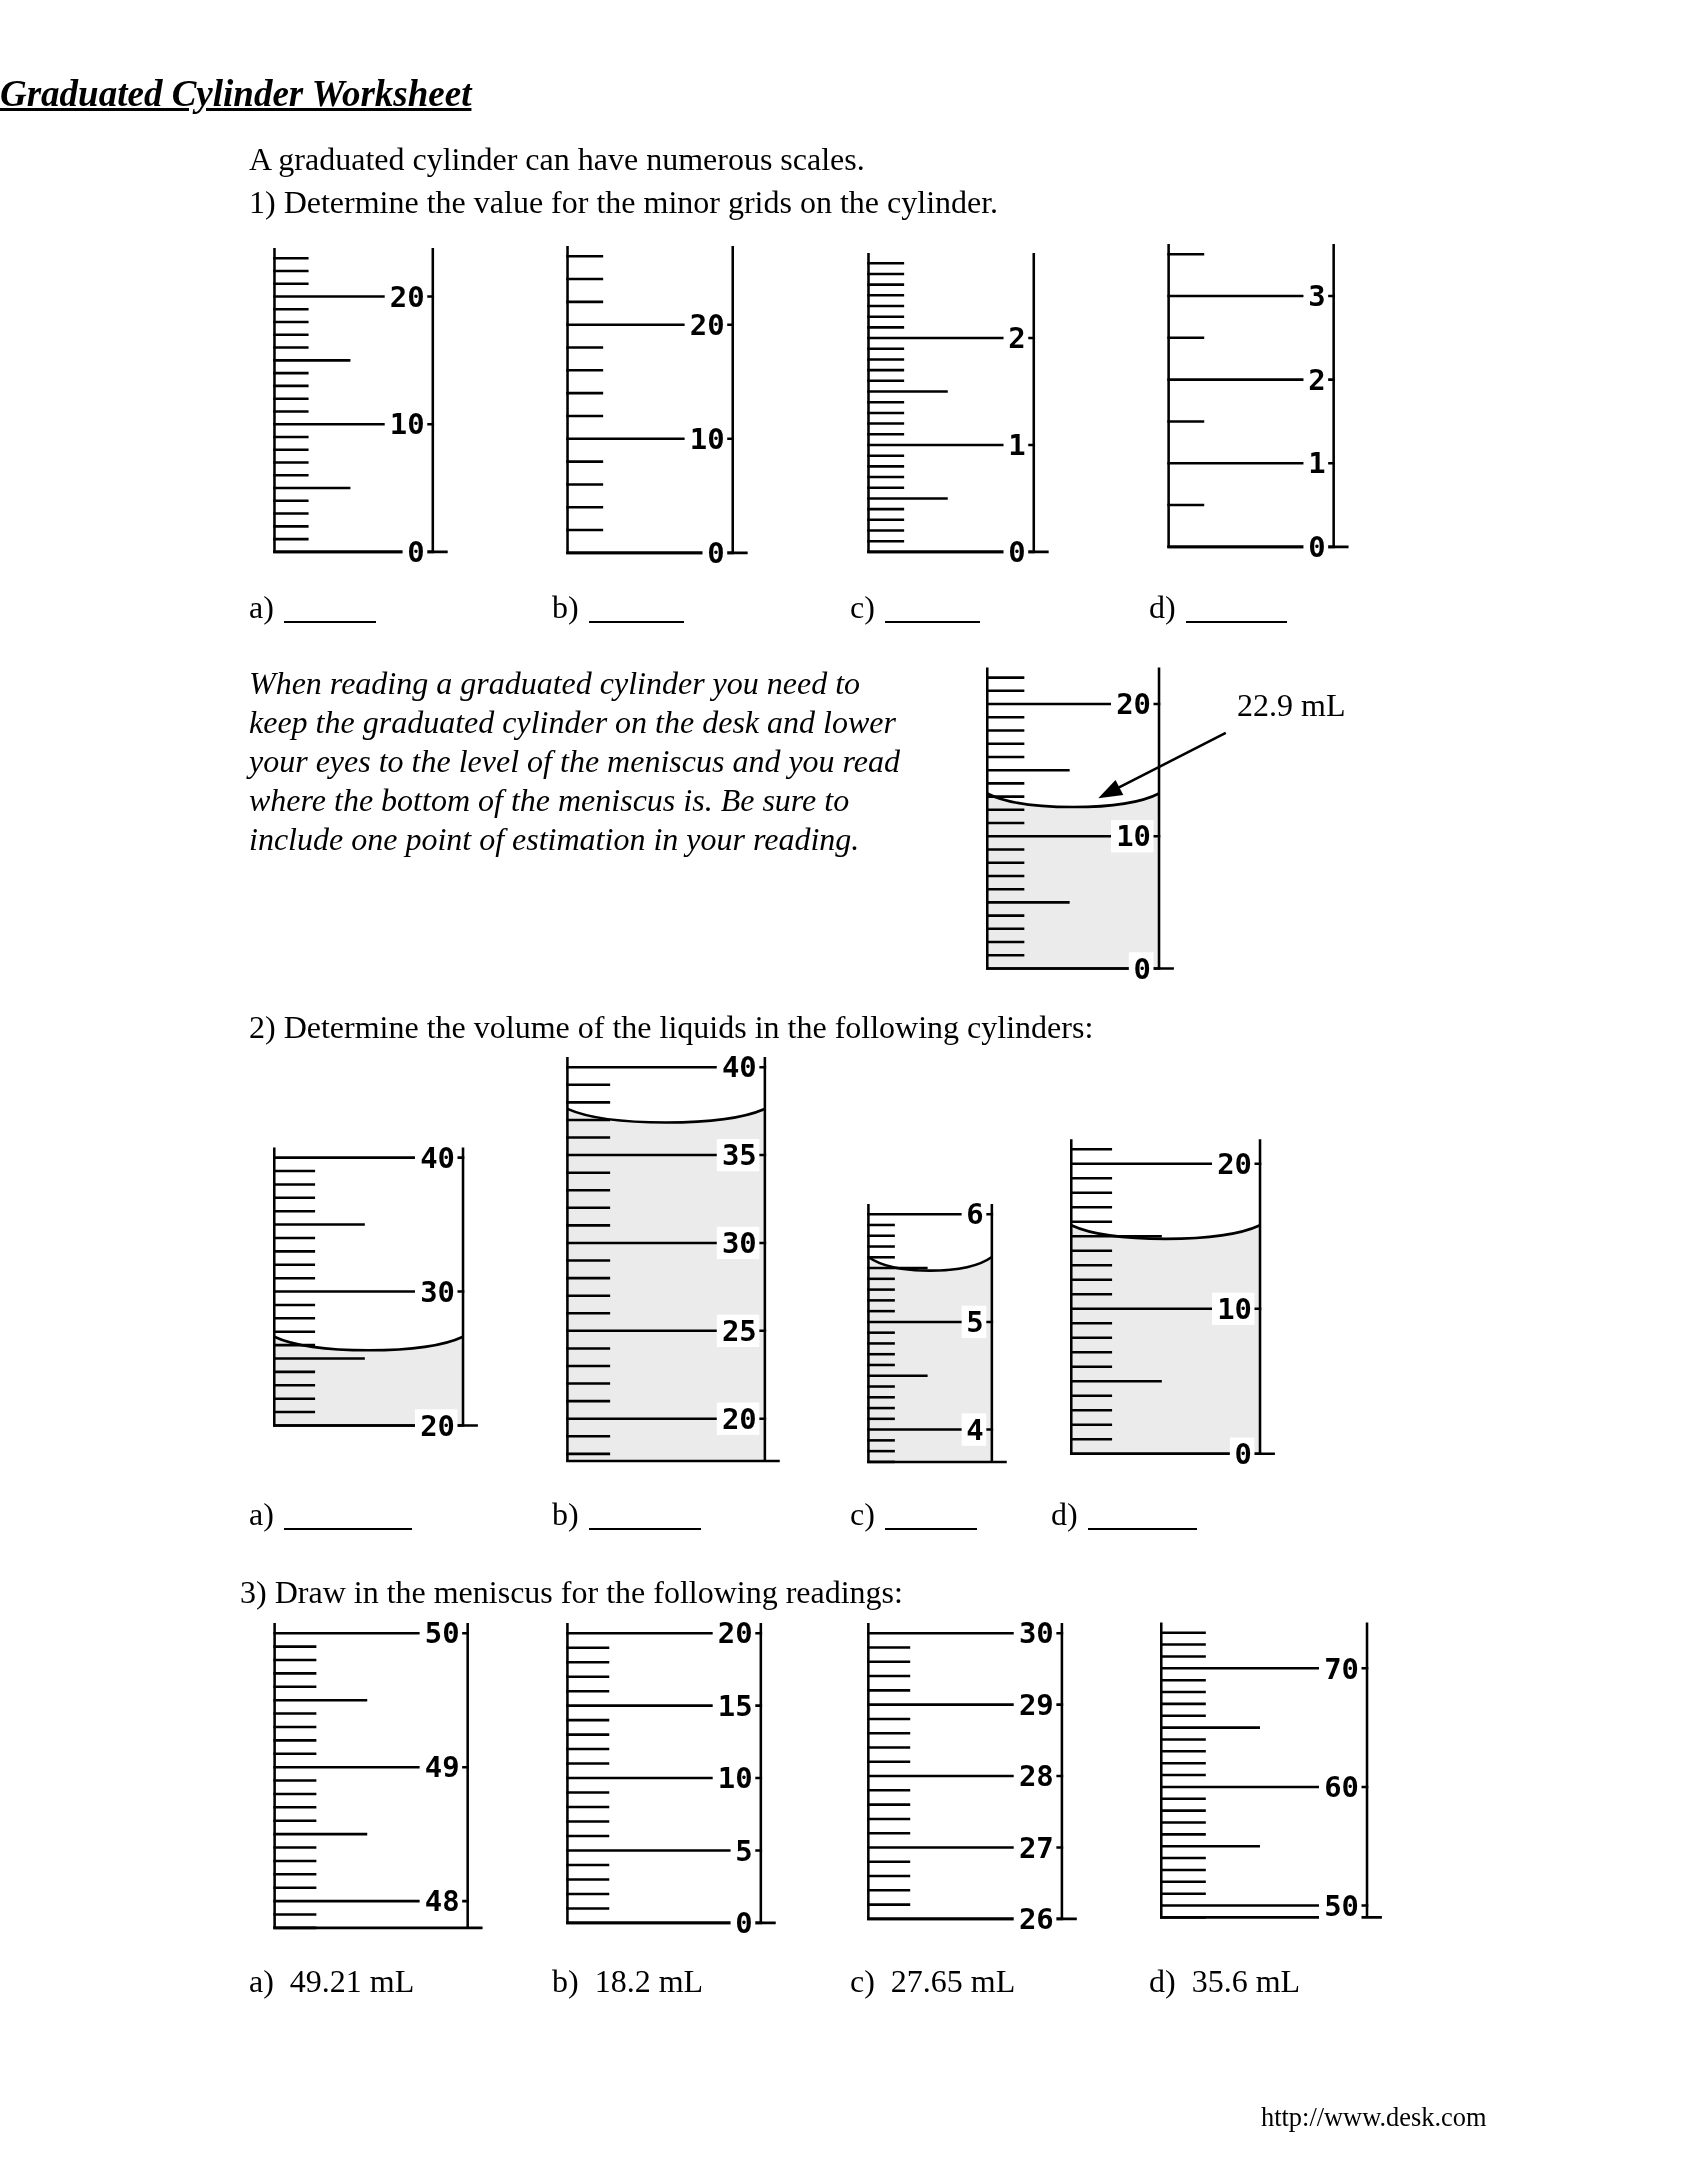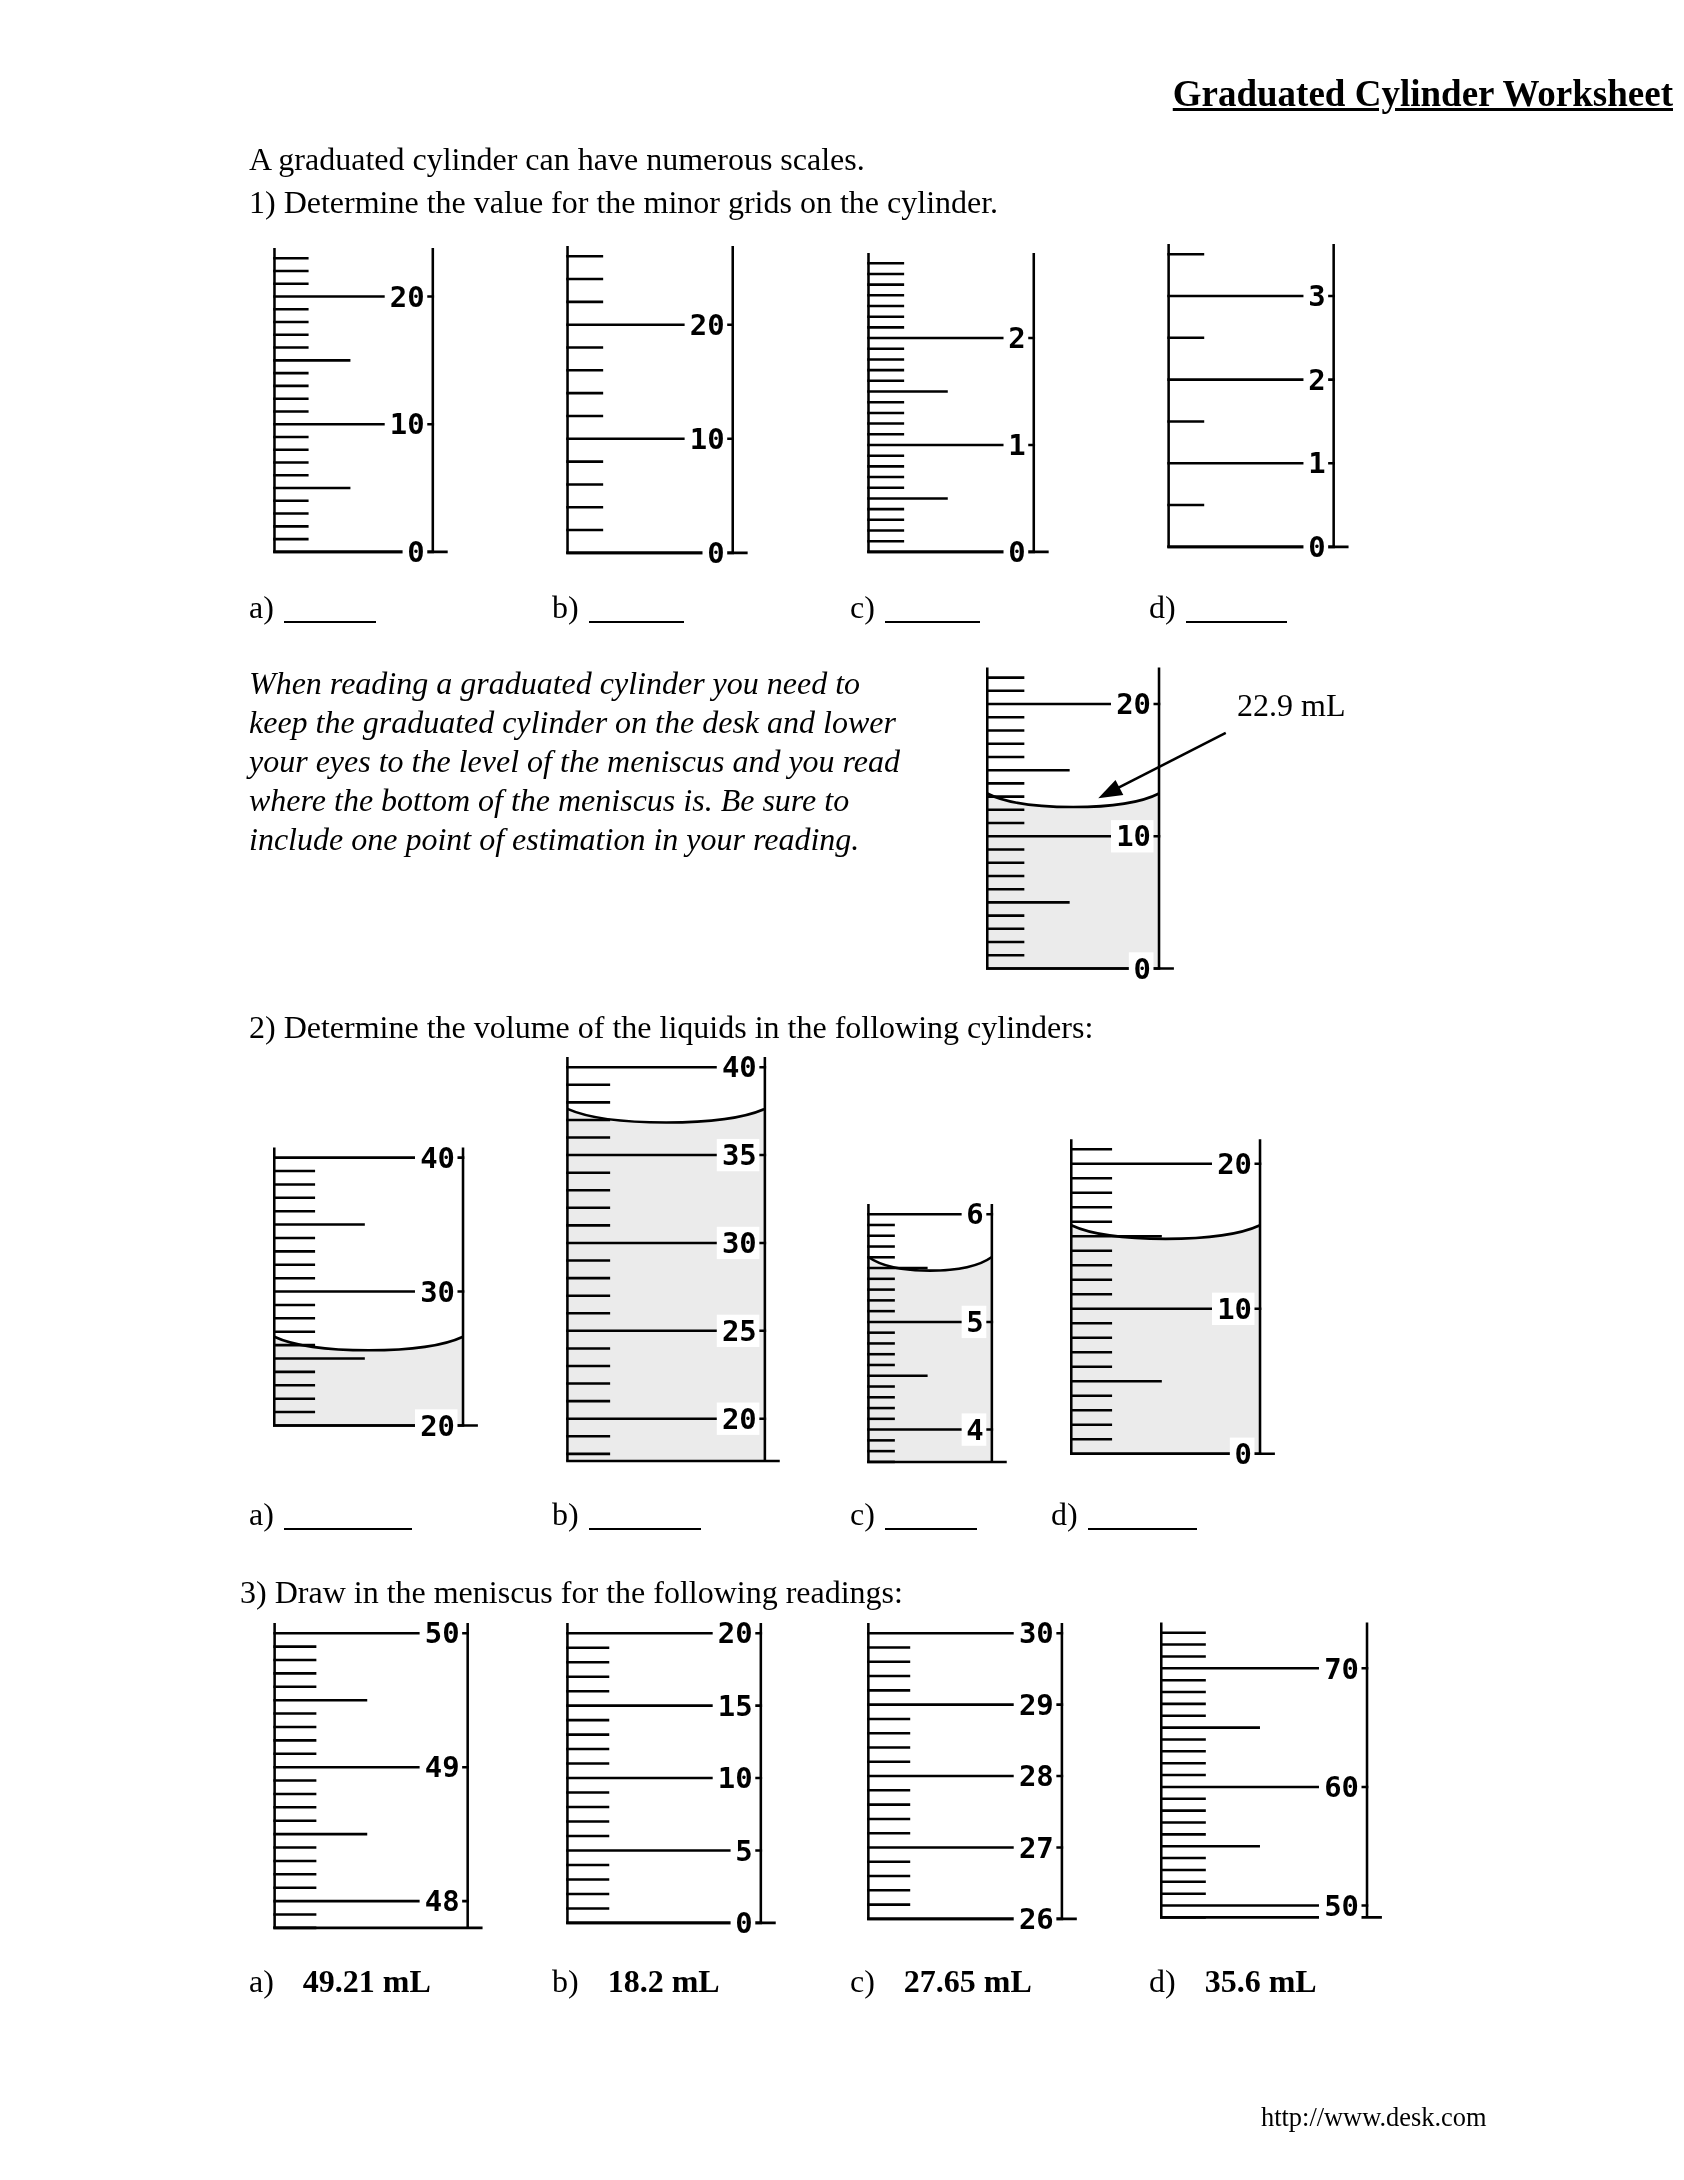--- a/index.html
+++ b/index.html
@@ -1,26 +1,26 @@
 <!DOCTYPE html>
 <html style="font-size:13.6px"><head>
 <meta charset="utf-8">
 <style>
   html,body{margin:0;padding:0;background:#888;}
   .page{position:relative;width:1685px;height:2181px;background:#ffffff;
         font-family:"Liberation Serif",serif;color:#000;overflow:hidden;margin:0 auto;}
   .abs{position:absolute;}
   .txt{font-size:32px;white-space:nowrap;}
-  .title{position:absolute;left:0;right:12px;top:72px;text-align:right;
-         font-size:37px;font-weight:bold;text-decoration:underline;white-space:nowrap;}
+  .title{position:absolute;left:0;right:12px;top:72px;text-align:left;
+         font-size:37px;font-weight:bold;text-decoration:underline;white-space:nowrap;font-style:italic;}
   .para div{line-height:39px;font-style:italic;}
   .ans{font-size:32px;white-space:nowrap;}
   .blank{display:inline-block;border-bottom:2.6px solid #000;height:8.5px;
          margin-left:10.2px;position:relative;top:5.1px;}
-  .ansval{margin-left:29px;font-weight:bold;}
+  .ansval{margin-left:16px;}
   .footer{font-size:26.4px;}
 </style>
 </head>
 <body>
 
 <div class="page">
 
   <div class="title">Graduated Cylinder Worksheet</div>
 
   <div class="abs txt" style="left:249px;top:141px">A graduated cylinder can have numerous scales.</div>

